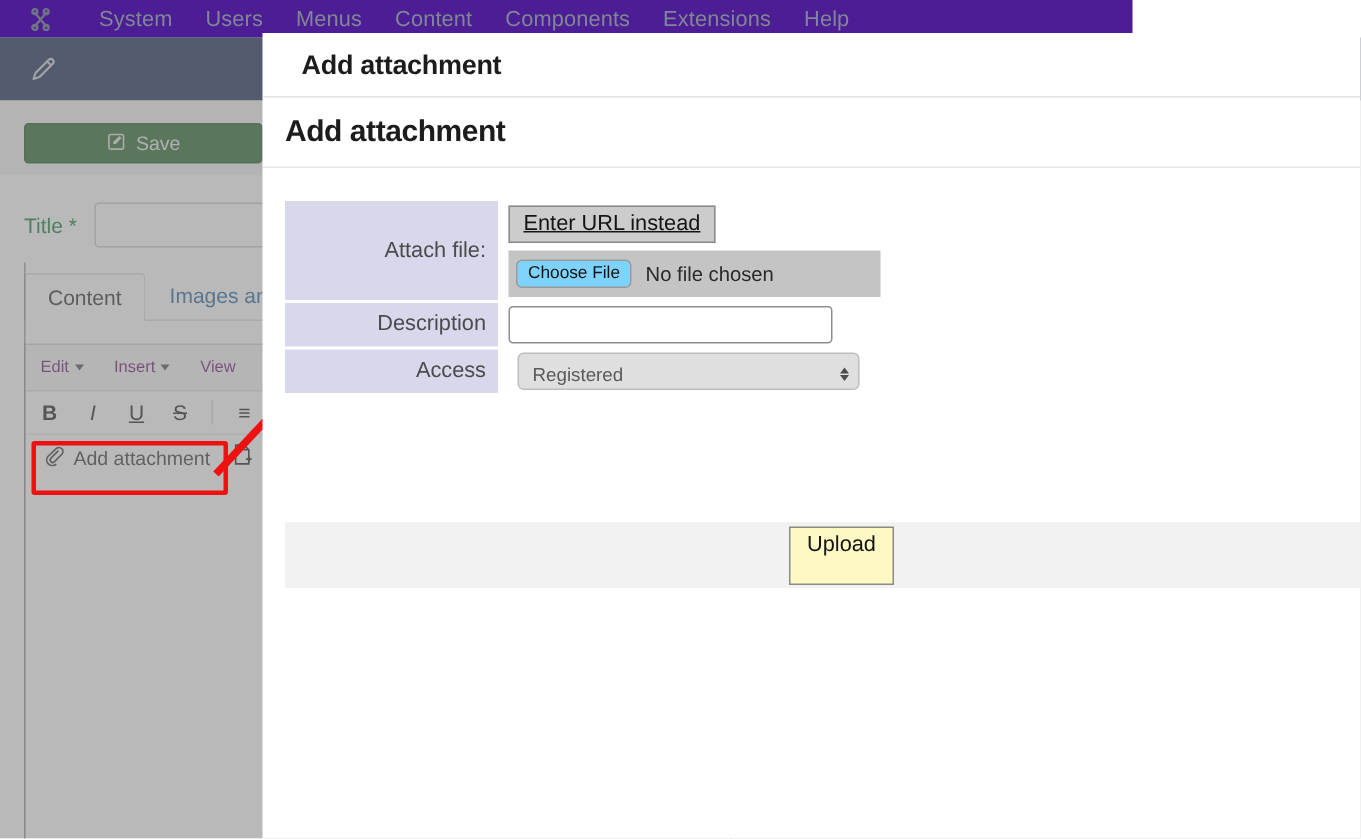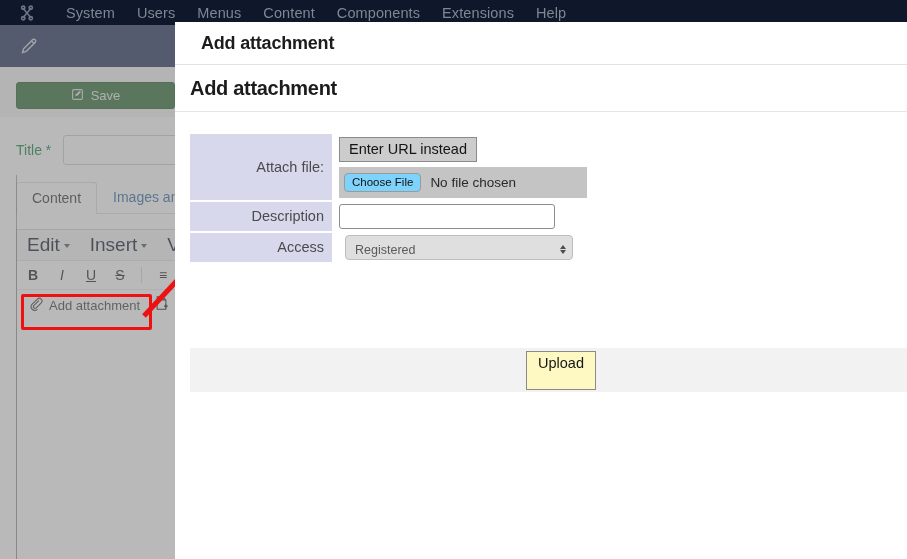--- a/index.html
+++ b/index.html
@@ -19,22 +19,22 @@
   
   #admin-page {
     position: absolute;
     inset: 0;
     background: #ffffff;
   }
 
   #top-menu-bar {
     position: absolute;
     left: 0; top: 0;
-    width: 907px; height: 25px;
-    background: #0f172a;
+    width: 755px; height: 25px;
+    background: #4c1d95;
     display: flex;
     align-items: center;
   }
   .joomla-logo {
     width: 26px;
     margin-left: 14px;
     display: flex;
     align-items: center;
     justify-content: center;
   }
@@ -149,22 +149,22 @@
   .editor-menubar {
     height: 30px;
     background: #f7f7f7;
     border-bottom: 1px solid #e3e3e3;
     display: flex;
     align-items: center;
     padding-left: 10px;
     gap: 20px;
   }
   .editor-menu-item {
-    font-size: 19px;
-    color: #0f172a;
+    font-size: 11px;
+    color: #701a75;
   }
   .caret-dn {
     display: inline-block;
     border-left: 3.5px solid transparent;
     border-right: 3.5px solid transparent;
     border-top: 4px solid #555;
     margin-left: 4px;
     vertical-align: middle;
   }
   .editor-toolrow {
@@ -289,20 +289,21 @@
     vertical-align: middle;
   }
 
   .btn-url {
     display: inline-block;
     background: #cccccc;
     border: 1px solid #8a8a8a;
     color: #141414;
     font-size: 14.5px;
     padding: 3px 9px 4px 9px;
+    text-decoration: underline;
   }
   .file-input-box {
     margin-top: 5px;
     width: 243px; height: 31px;
     background: #c4c4c4;
     display: flex;
     align-items: center;
     padding-left: 5px;
   }
   .choose-file-btn {

